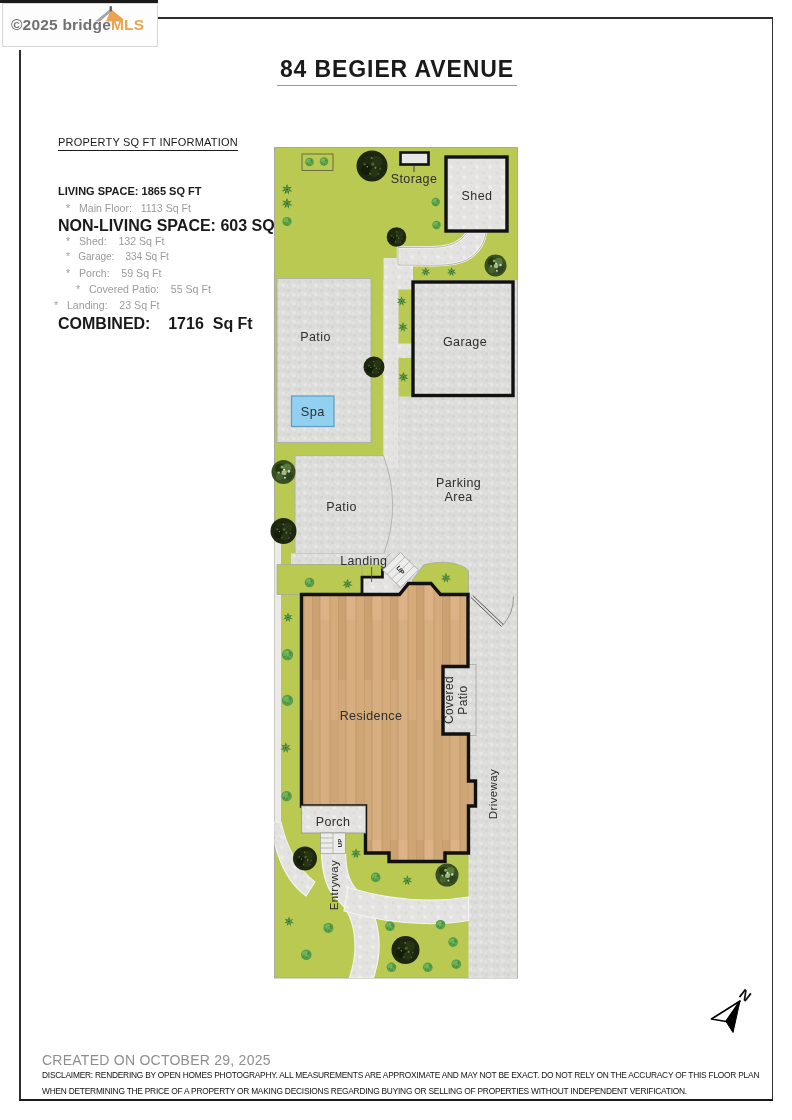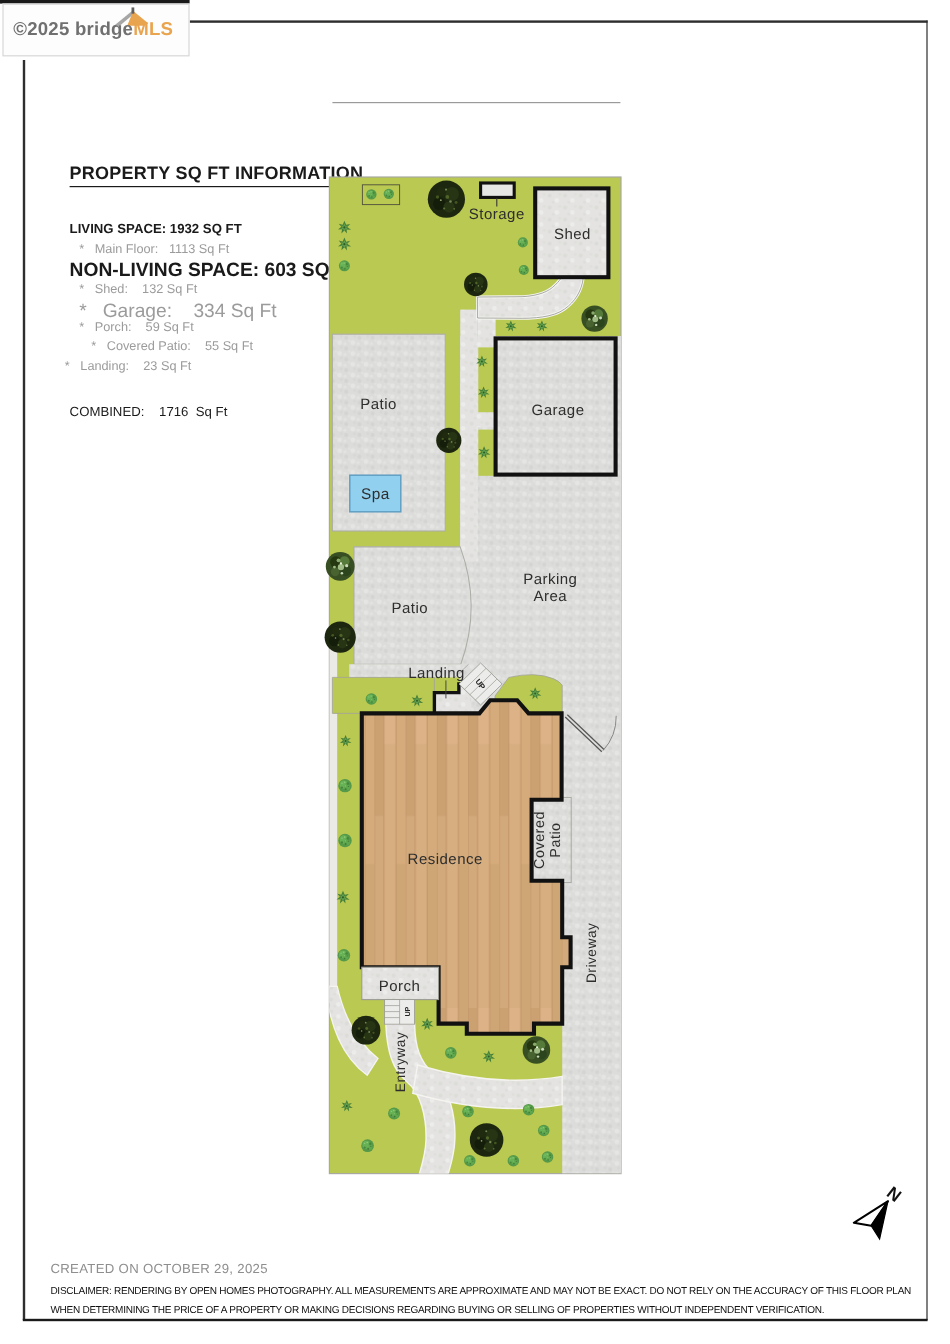--- a/index.html
+++ b/index.html
@@ -24,34 +24,35 @@
 <div class="abs" style="left:2px;top:3px;width:156px;height:44px;background:#fdfdfd;border:1px solid #d8d8d8;box-sizing:border-box;"></div>
 
 <svg class="abs" style="left:0;top:0;" width="170" height="50" viewBox="0 0 170 50">
   <polygon points="95,21.5 110.5,8.8 112.6,10.6 99.8,21.5" fill="#a6a6a6"></polygon>
   <polygon points="106,21.5 111,9.2 123.5,19.3 120.5,21.5" fill="#e9a44f"></polygon>
   <rect x="109.6" y="6.2" width="2.3" height="5.2" fill="#5f5f5f"></rect>
 </svg>
 
 <div class="abs" style="left:11px;top:16px;font-size:15.5px;font-weight:600;color:#707070;letter-spacing:0.2px;">©2025 bridge<span style="color:#e9a44f;font-weight:700;">MLS</span></div>
 
+<div class="abs" style="left:197px;top:56px;width:400px;text-align:center;font-size:23px;font-weight:700;color:#1a1a1a;letter-spacing:0.9px;white-space:nowrap;">84 BEGIER AVENUE</div>
 
 <div class="abs" style="left:277px;top:84.5px;width:240px;height:1px;background:#9a9a9a;"></div>
 
 
-<div class="abs" style="left:58px;top:136px;font-size:15px;font-weight:700;color:#1a1a1a;letter-spacing:0.2px;border-bottom:1.5px solid #1a1a1a;padding-bottom:2px;">PROPERTY SQ FT INFORMATION</div>
-<div class="abs" style="left:58px;top:185px;font-size:11px;font-weight:700;color:#1a1a1a;">LIVING SPACE: 1932 SQ FT</div>
+<div class="abs" style="left:58px;top:136px;font-size:11px;font-weight:400;color:#1a1a1a;letter-spacing:0.2px;border-bottom:1.5px solid #1a1a1a;padding-bottom:2px;">PROPERTY SQ FT INFORMATION</div>
+<div class="abs" style="left:58px;top:185px;font-size:11px;font-weight:700;color:#1a1a1a;">LIVING SPACE: 1865 SQ FT</div>
 <div class="abs" style="left:66px;top:202px;font-size:10.6px;color:#9b9b9b;">*&nbsp;&nbsp;&nbsp;Main Floor:&nbsp;&nbsp;&nbsp;1113 Sq Ft</div>
 <div class="abs" style="left:58px;top:217px;font-size:16px;font-weight:700;color:#1a1a1a;">NON-LIVING SPACE: 603 SQ FT</div>
 <div class="abs" style="left:66px;top:235px;font-size:10.6px;color:#9b9b9b;">*&nbsp;&nbsp;&nbsp;Shed:&nbsp;&nbsp;&nbsp;&nbsp;132 Sq Ft</div>
-<div class="abs" style="left:66px;top:251px;font-size:16px;color:#9b9b9b;">*&nbsp;&nbsp;&nbsp;Garage:&nbsp;&nbsp;&nbsp;&nbsp;334 Sq Ft</div>
+<div class="abs" style="left:66px;top:251px;font-size:10px;color:#9b9b9b;">*&nbsp;&nbsp;&nbsp;Garage:&nbsp;&nbsp;&nbsp;&nbsp;334 Sq Ft</div>
 <div class="abs" style="left:66px;top:267px;font-size:10.6px;color:#9b9b9b;">*&nbsp;&nbsp;&nbsp;Porch:&nbsp;&nbsp;&nbsp;&nbsp;59 Sq Ft</div>
 <div class="abs" style="left:76px;top:283px;font-size:10.6px;color:#9b9b9b;">*&nbsp;&nbsp;&nbsp;Covered Patio:&nbsp;&nbsp;&nbsp;&nbsp;55 Sq Ft</div>
 <div class="abs" style="left:54px;top:299px;font-size:10.6px;color:#9b9b9b;">*&nbsp;&nbsp;&nbsp;Landing:&nbsp;&nbsp;&nbsp;&nbsp;23 Sq Ft</div>
-<div class="abs" style="left:58px;top:314.5px;font-size:11px;font-weight:400;color:#1a1a1a;margin-top:23px;">COMBINED:&nbsp;&nbsp;&nbsp;&nbsp;1716&nbsp;&nbsp;Sq Ft</div>
+<div class="abs" style="left:58px;top:314.5px;font-size:16px;font-weight:700;color:#1a1a1a;">COMBINED:&nbsp;&nbsp;&nbsp;&nbsp;1716&nbsp;&nbsp;Sq Ft</div>
 
 <svg id="plan" class="abs" style="left:0;top:0;" width="792" height="1120" viewBox="0 0 792 1120">
 <defs>
   <clipPath id="planclip">
           <rect x="274.5" y="147.5" width="243" height="830.5"></rect>
         </clipPath>
 
   <g id="bb">
     <circle r="1" fill="#55994a"></circle>
     <circle r="0.62" cx="-0.18" cy="-0.14" fill="#68b256"></circle>
@@ -342,17 +343,17 @@
 
 <line x1="371.6" y1="567" x2="371.6" y2="582" stroke="#444" stroke-width="0.8"></line>
 
 <g>
   <polygon points="740,1001 711.5,1019 726,1021.5" fill="#fff" stroke="#000" stroke-width="1.7" stroke-linejoin="round"></polygon>
   <polygon points="740,1001 726,1021.5 733,1032.5" fill="#000" stroke="#000" stroke-width="1"></polygon>
   <text x="744.5" y="1000" transform="rotate(38 744.5 996)" font-size="14.5" font-weight="700" fill="#111" text-anchor="middle" font-family="Liberation Sans">N</text>
 </g>
 </svg>
 
-<div class="abs" style="left:42px;top:1051.5px;font-size:11px;color:#8e8e8e;letter-spacing:0.25px;text-align:right;">CREATED ON OCTOBER 29, 2025</div>
+<div class="abs" style="left:42px;top:1051.5px;font-size:14px;color:#8e8e8e;letter-spacing:0.25px;text-align:right;">CREATED ON OCTOBER 29, 2025</div>
 
 <div class="abs" style="left:42px;top:1068px;font-size:8.35px;color:#111;letter-spacing:-0.22px;line-height:15.6px;white-space:nowrap;">DISCLAIMER: RENDERING BY OPEN HOMES PHOTOGRAPHY. ALL MEASUREMENTS ARE APPROXIMATE AND MAY NOT BE EXACT. DO NOT RELY ON THE ACCURACY OF THIS FLOOR PLAN<br>WHEN DETERMINING THE PRICE OF A PROPERTY OR MAKING DECISIONS REGARDING BUYING OR SELLING OF PROPERTIES WITHOUT INDEPENDENT VERIFICATION.</div>
 
 </div>
 
 </body></html>

